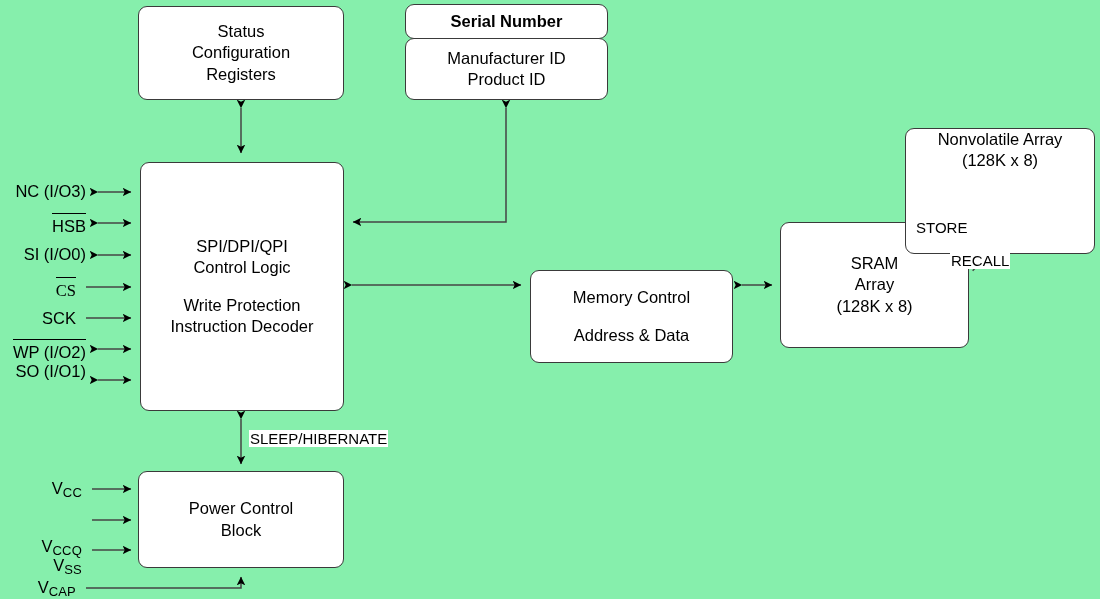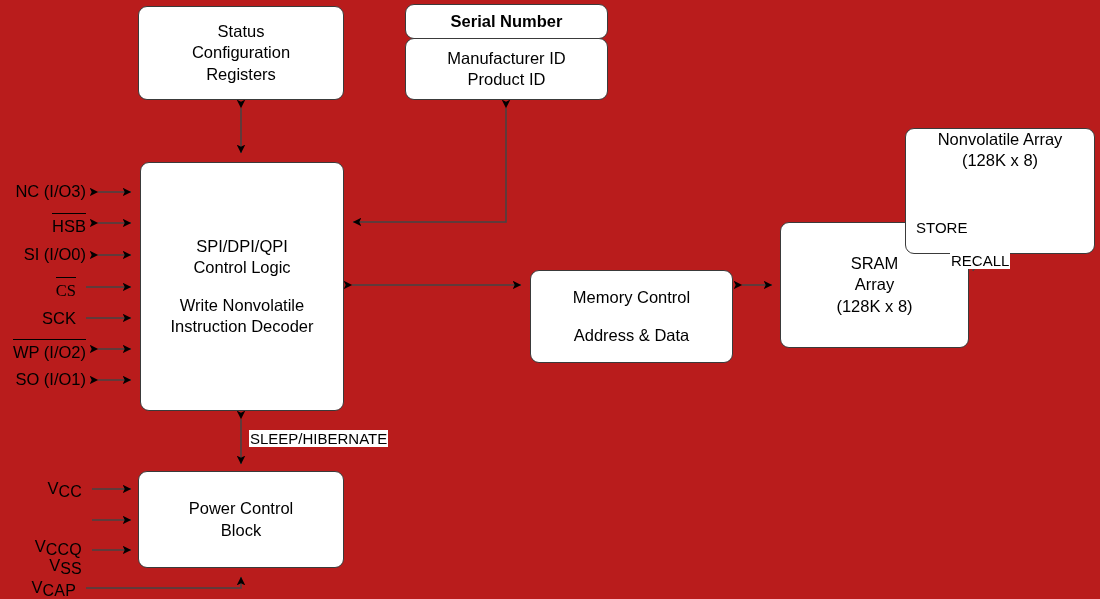--- a/index.html
+++ b/index.html
@@ -9,21 +9,21 @@
     background: #ffffff;
   }
   body {
     font-family: "Liberation Sans", sans-serif;
     color: #000000;
   }
   #canvas {
     position: relative;
     width: 1100px;
     height: 599px;
-    background: #b91c1c;
+    background: #86efac;
     overflow: hidden;
   }
   #wires {
     position: absolute;
     left: 0;
     top: 0;
     width: 1100px;
     height: 599px;
     pointer-events: none;
   }
@@ -53,21 +53,21 @@
     color: #000000;
     z-index: 3;
   }
   .pin-label .ovl {
     border-top: 1.6px solid #000;
     display: inline-block;
     line-height: 1.05;
     padding-top: 4px;
   }
   .sub {
-    font-size: 16px;
+    font-size: 13px;
     vertical-align: baseline;
     position: relative;
     top: 3px;
     letter-spacing: 0.2px;
   }
   .free-label {
     position: absolute;
     font-size: 15px;
     white-space: nowrap;
     color: #000000;
@@ -134,21 +134,21 @@
 
   <div class="box" style="left:405px; top:38px; width:203px; height:62px;">
     <span class="ln">Manufacturer ID</span>
     <span class="ln">Product ID</span>
   </div>
 
   <div class="box" style="left:140px; top:162px; width:204px; height:249px;">
     <span class="ln">SPI/DPI/QPI</span>
     <span class="ln">Control Logic</span>
     <span class="gap"></span>
-    <span class="ln">Write Nonvolatile</span>
+    <span class="ln">Write Protection</span>
     <span class="ln">Instruction Decoder</span>
   </div>
 
   <div class="box" style="left:530px; top:238px; width:203px; height:93px;margin-top:32px;">
     <span class="ln">Memory Control</span>
     <span class="gap"></span>
     <span class="ln">Address &amp; Data</span>
   </div>
 
   <div class="box" style="left:780px; top:222px; width:189px; height:126px;">
@@ -178,21 +178,21 @@
   </div>
   <div class="pin-label" style="left:0px; top:277px; width:76px;font-family:Liberation Serif, serif;">
     <span class="ovl">CS</span>
   </div>
   <div class="pin-label" style="left:0px; top:309px; width:76px;">
     <span>SCK</span>
   </div>
   <div class="pin-label" style="left:0px; top:339px; width:86px;">
     <span class="ovl">WP (I/O2)</span>
   </div>
-  <div class="pin-label" style="left:0px; top:370px; width:86px;">
+  <div class="pin-label" style="left:0px; top:362px; width:86px;">
     <span>SO (I/O1)</span>
   </div>
 
   <div class="pin-label" style="left:0px; top:479px; width:82px;">
     <span>V</span><span class="sub">CC</span>
   </div>
   <div class="pin-label" style="left:0px; top:537px; width:82px;">
     <span>V</span><span class="sub">CCQ</span>
   </div>
   <div class="pin-label" style="left:0px; top:556px; width:82px;">

